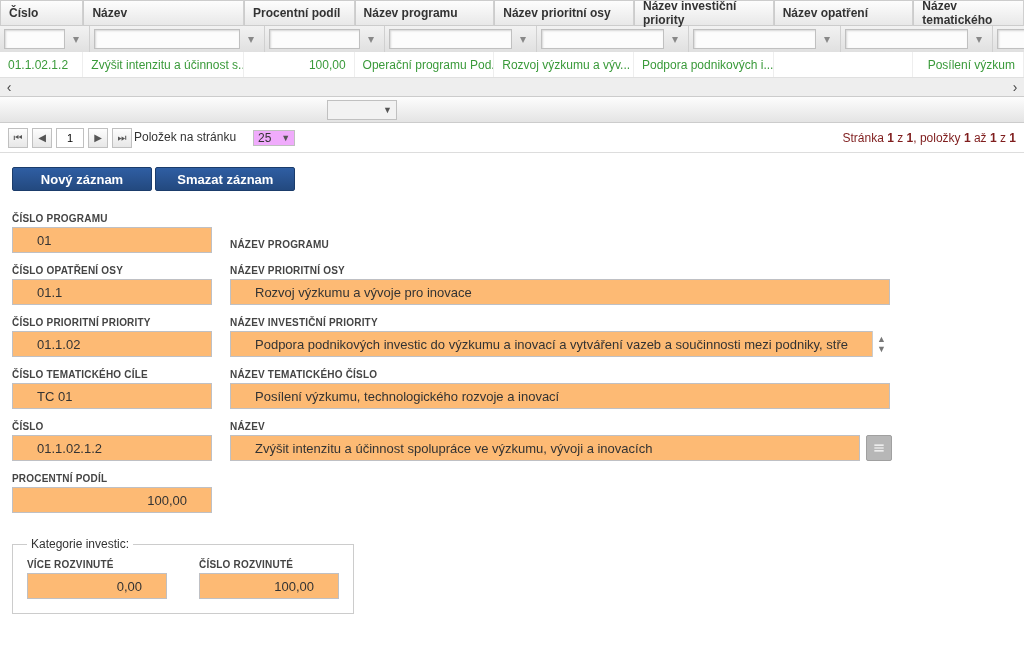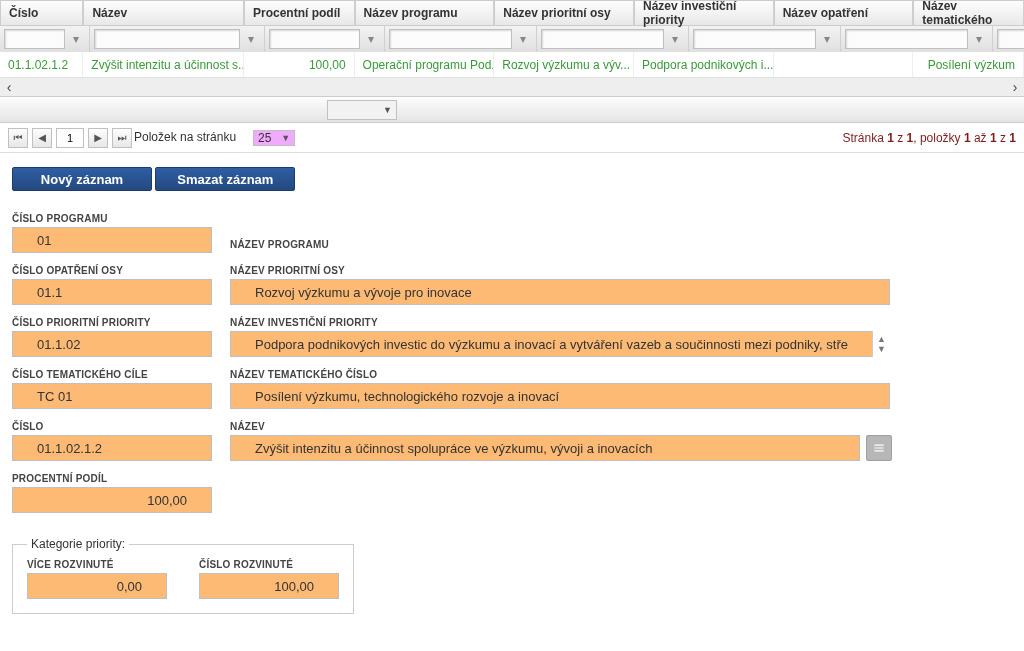--- a/index.html
+++ b/index.html
@@ -222,21 +222,21 @@
   </div>
 
   <div class="row">
     <div class="fld w-sm num">
       <span class="lbl">PROCENTNÍ PODÍL</span>
       <input value="100,00" style="">
     </div>
   </div>
 
   <fieldset class="kat">
-    <legend>Kategorie priority:</legend>
+    <legend>Kategorie investic:</legend>
     <div class="inner">
       <div class="fld num">
         <span class="lbl">VÍCE ROZVINUTÉ</span>
         <input value="0,00" style="">
       </div>
       <div class="fld num">
         <span class="lbl">ČÍSLO ROZVINUTÉ</span>
         <input value="100,00" style="">
       </div>
     </div>

